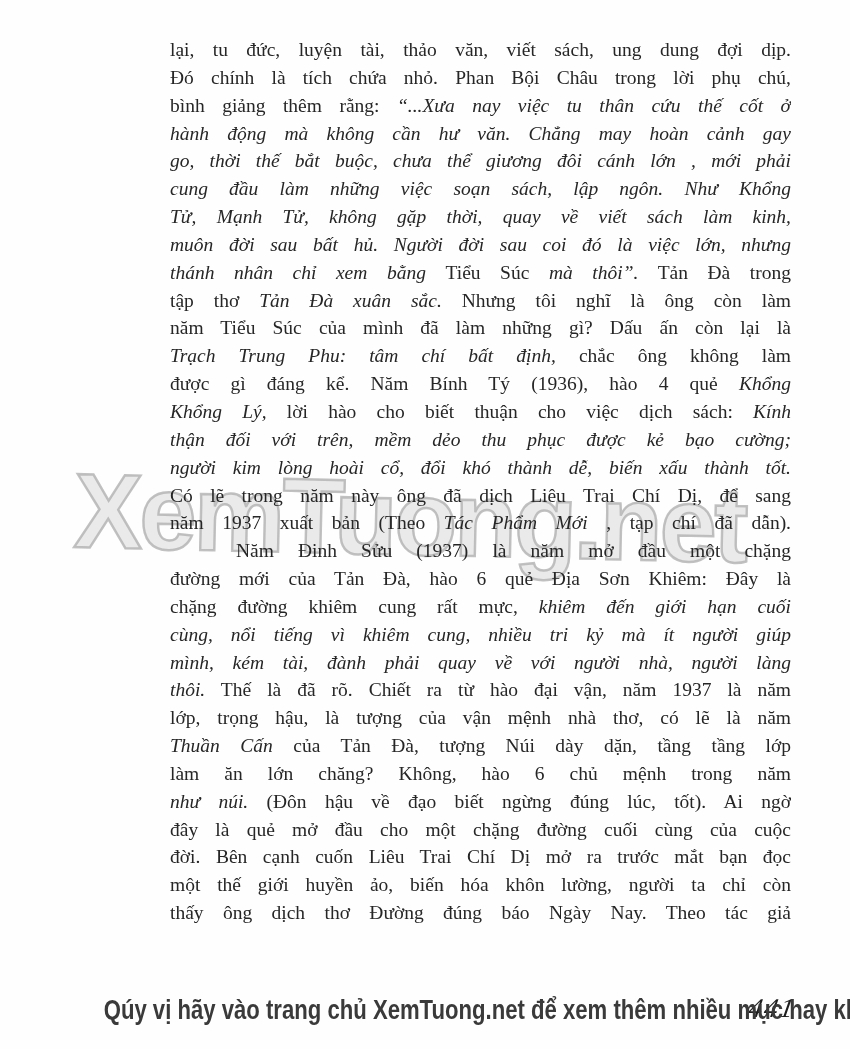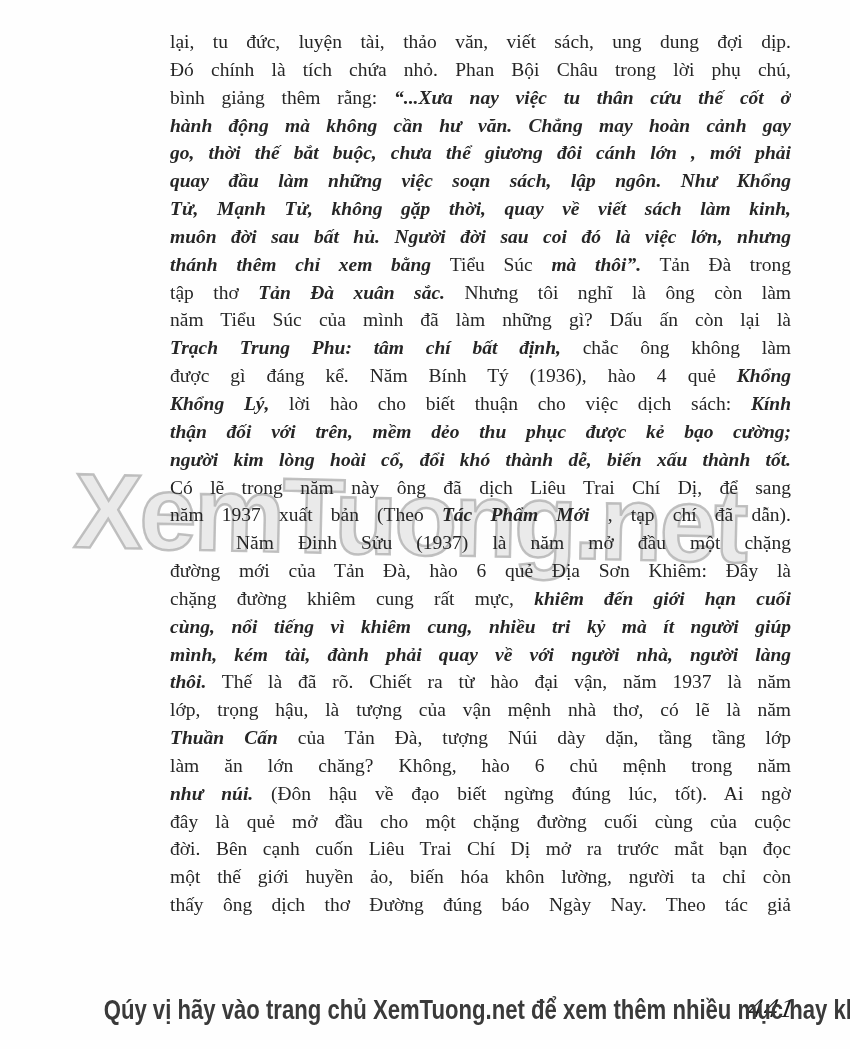--- a/index.html
+++ b/index.html
@@ -26,36 +26,36 @@
     color:rgba(238,238,238,0.78);
     -webkit-text-stroke:2.5px rgba(173,173,173,0.75);
     text-shadow:0 0 1px rgba(170,170,170,0.4);
     transform:rotate(1.3deg) scaleX(0.97);
     transform-origin:left center;
     user-select:none;
   }
   
   .text-block{
     position:absolute;
-    left:170px;top:28px;
+    left:170px;top:36px;
     width:621px;
     z-index:2;
     color:#262626;
     font-size:19.5px;
   }
   .line{
     height:27.85px;
     line-height:27.85px;
     text-align:justify;
     text-align-last:justify;
     white-space:normal;
     overflow:hidden;
   }
   .line.indent{padding-left:66px;}
-  .it{font-style:italic;font-weight:bold;}
+  .it{font-style:italic;}
   
   .footer{
     position:absolute;
     left:0;top:994px;width:850px;
     text-align:center;
     z-index:3;
   }
   .footer-inner{
     display:inline-block;
     font-family:"Liberation Sans", sans-serif;
@@ -86,24 +86,24 @@
 <div class="page">
 
   <div class="watermark">XemTuong.net</div>
 
   <div class="text-block" id="text-block">
       <div class="line"><span>lại, tu đức, luyện tài, thảo văn, viết sách, ung dung đợi dịp.</span></div>
       <div class="line"><span>Đó chính là tích chứa nhỏ. Phan Bội Châu trong lời phụ chú,</span></div>
       <div class="line"><span>bình giảng thêm rằng: </span><span class="it">“...Xưa nay việc tu thân cứu thế cốt ở</span></div>
       <div class="line"><span class="it">hành động mà không cần hư văn. Chẳng may hoàn cảnh gay</span></div>
       <div class="line"><span class="it">go, thời thế bắt buộc, chưa thể giương đôi cánh lớn , mới phải</span></div>
-      <div class="line"><span class="it">quay đầu làm những việc soạn sách, lập ngôn. Như Khổng</span></div>
+      <div class="line"><span class="it">cung đầu làm những việc soạn sách, lập ngôn. Như Khổng</span></div>
       <div class="line"><span class="it">Tử, Mạnh Tử, không gặp thời, quay về viết sách làm kinh,</span></div>
       <div class="line"><span class="it">muôn đời sau bất hủ. Người đời sau coi đó là việc lớn, nhưng</span></div>
-      <div class="line"><span class="it">thánh thêm chỉ xem bằng </span><span>Tiểu Súc </span><span class="it">mà thôi”.</span><span> Tản Đà trong</span></div>
+      <div class="line"><span class="it">thánh nhân chỉ xem bằng </span><span>Tiểu Súc </span><span class="it">mà thôi”.</span><span> Tản Đà trong</span></div>
       <div class="line"><span>tập thơ </span><span class="it">Tản Đà xuân sắc.</span><span> Nhưng tôi nghĩ là ông còn làm</span></div>
       <div class="line"><span>năm Tiểu Súc của mình đã làm những gì? Dấu ấn còn lại là</span></div>
       <div class="line"><span class="it">Trạch Trung Phu: tâm chí bất định,</span><span> chắc ông không làm</span></div>
       <div class="line"><span>được gì đáng kể. Năm Bính Tý (1936), hào 4 quẻ </span><span class="it">Khổng</span></div>
       <div class="line"><span class="it">Khổng Lý,</span><span> lời hào cho biết thuận cho việc dịch sách: </span><span class="it">Kính</span></div>
       <div class="line"><span class="it">thận đối với trên, mềm dẻo thu phục được kẻ bạo cường;</span></div>
       <div class="line"><span class="it">người kim lòng hoài cổ, đổi khó thành dễ, biến xấu thành tốt.</span></div>
       <div class="line"><span>Có lẽ trong năm này ông đã dịch Liêu Trai Chí Dị, để sang</span></div>
       <div class="line"><span>năm 1937 xuất bản (Theo </span><span class="it">Tác Phẩm Mới</span><span> , tạp chí đã dẫn).</span></div>
       <div class="line indent"><span>Năm Đinh Sửu (1937) là năm mở đầu một chặng</span></div>

